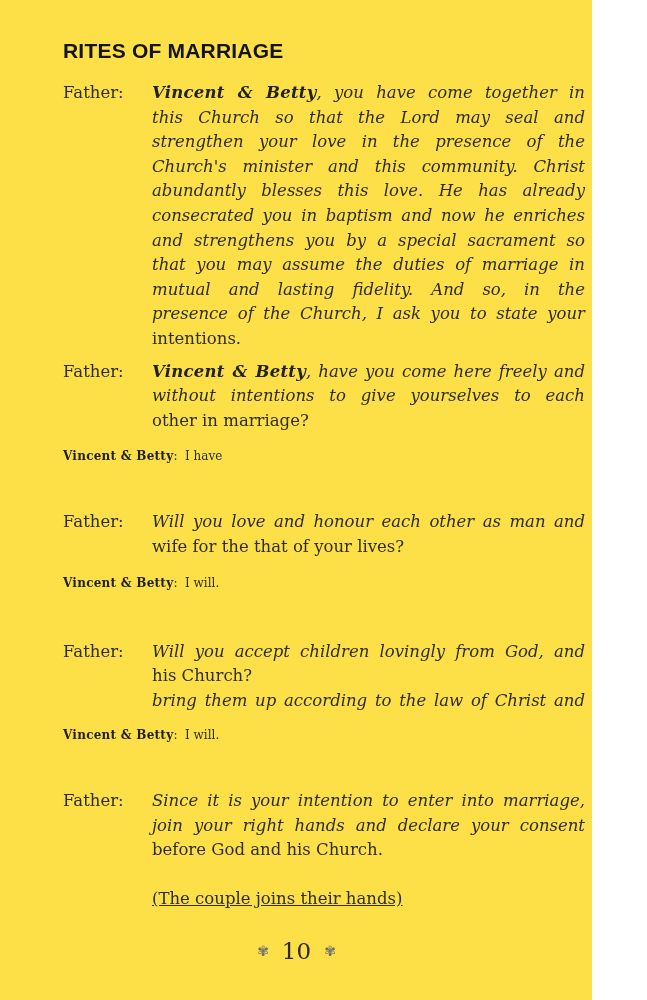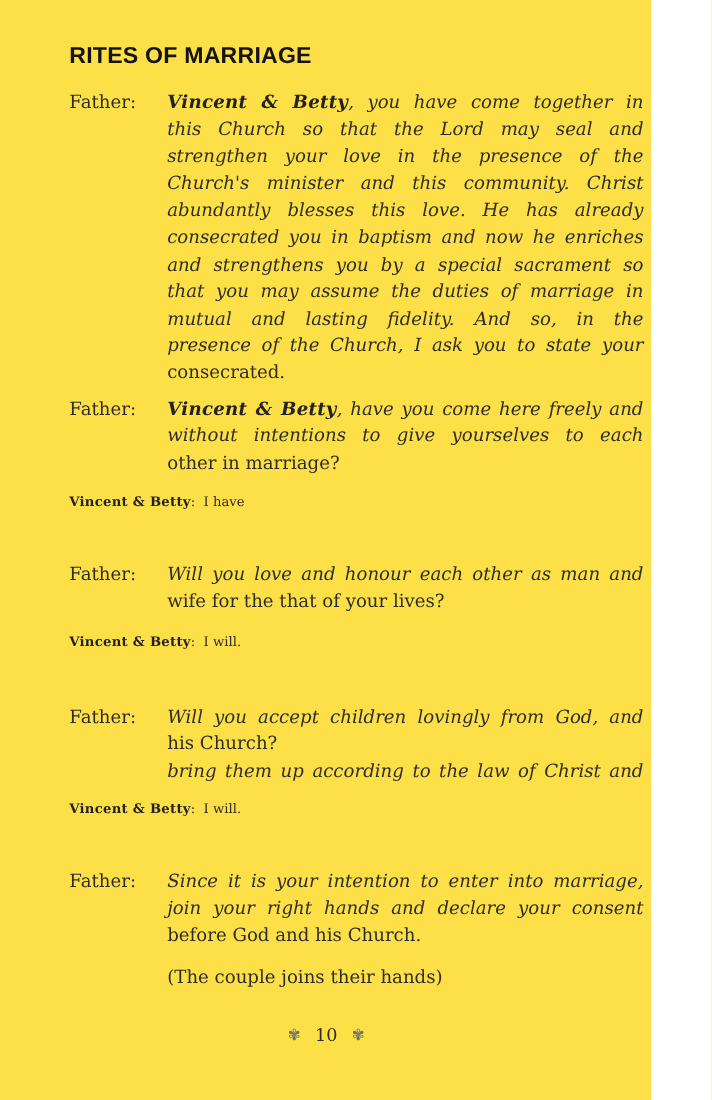--- a/index.html
+++ b/index.html
@@ -50,21 +50,21 @@
   b { font-weight: 700; letter-spacing: 0.25px; color: #232220; }
 
   .footer {
     margin-top: 29px;
     display: flex;
     justify-content: center;
     align-items: center;
     gap: 13px;
   }
   .page-number {
-    font-size: 16px;
+    font-size: 23px;
     line-height: 22px;
     color: #2b2a28;
   }
   .ornament {
     font-family: "DejaVu Sans", sans-serif;
     font-size: 14px;
     line-height: 14px;
     color: #6f6f6f;
   }
 </style>
@@ -81,21 +81,21 @@
           <div class="line jl"><b>Vincent &amp; Betty</b>, you have come together in</div>
           <div class="line jl">this Church so that the Lord may seal and</div>
           <div class="line jl">strengthen your love in the presence of the</div>
           <div class="line jl">Church's minister and this community. Christ</div>
           <div class="line jl">abundantly blesses this love. He has already</div>
           <div class="line jl">consecrated you in baptism and now he enriches</div>
           <div class="line jl">and strengthens you by a special sacrament so</div>
           <div class="line jl">that you may assume the duties of marriage in</div>
           <div class="line jl">mutual and lasting fidelity. And so, in the</div>
           <div class="line jl">presence of the Church, I ask you to state your</div>
-          <div class="line ll">consecrated.</div>
+          <div class="line ll">intentions.</div>
         </div>
       </div>
       <div class="speech" style="margin-top: 8px;">
         <div class="speaker">Father:</div>
         <div class="speech-text">
           <div class="line jl"><b>Vincent &amp; Betty</b>, have you come here freely and</div>
           <div class="line jl">without intentions to give yourselves to each</div>
           <div class="line ll">other in marriage?</div>
         </div>
       </div>
@@ -118,21 +118,21 @@
       </div>
       <div class="response" style="margin-top: 10px;"><b>Vincent &amp; Betty</b>:&nbsp; I will.</div>
       <div class="speech" style="margin-top: 41px;">
         <div class="speaker">Father:</div>
         <div class="speech-text">
           <div class="line jl">Since it is your intention to enter into marriage,</div>
           <div class="line jl">join your right hands and declare your consent</div>
           <div class="line ll">before God and his Church.</div>
         </div>
       </div>
-      <div class="speech" style="margin-top: 14px;">
+      <div class="speech" style="margin-top: 24px; text-decoration: underline;">
         <div class="speaker"></div>
         <div class="speech-text">
           <div class="line ll">(The couple joins their hands)</div>
         </div>
       </div>
     </div>
 
   <div class="footer">
     <span class="ornament">✾</span>
     <span class="page-number">10</span>

